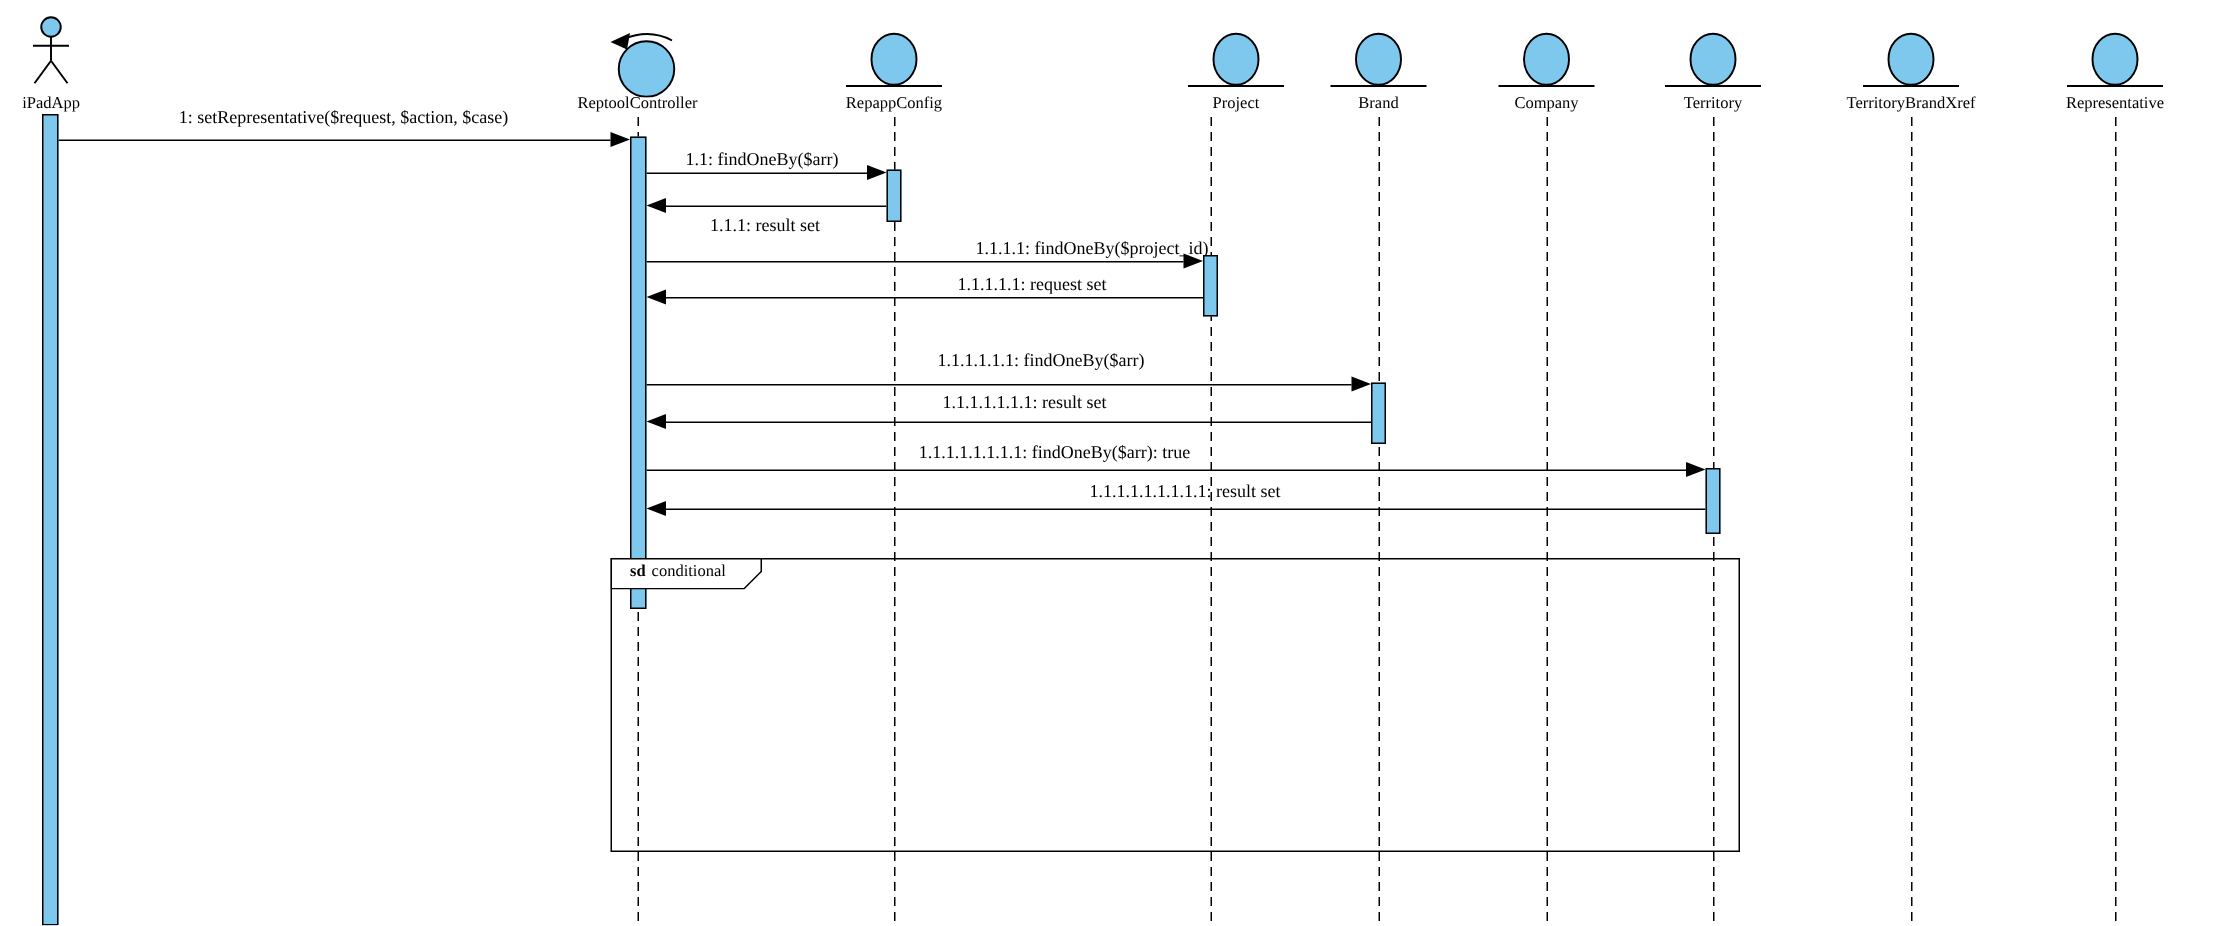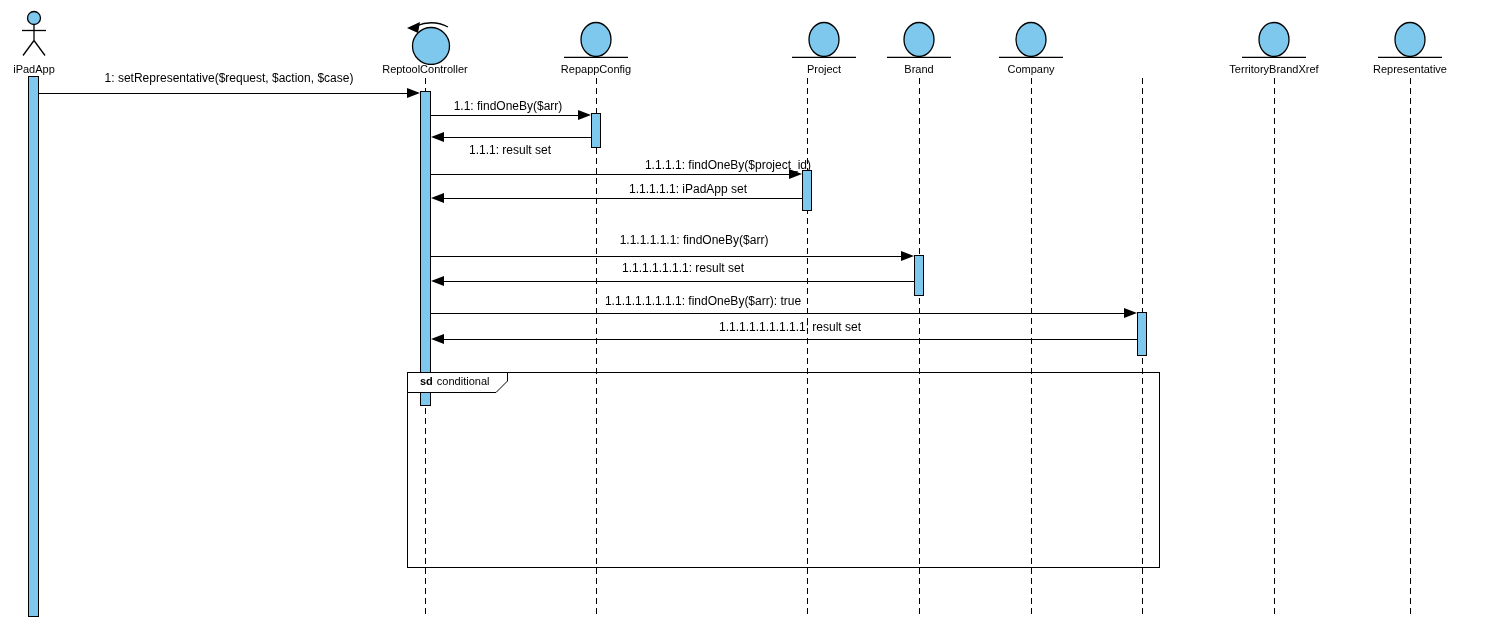--- a/index.html
+++ b/index.html
@@ -1,18 +1,18 @@
 <!DOCTYPE html>
 <html><head>
 <meta charset="utf-8">
 <style>
   html,body{margin:0;padding:0;background:#fff;}
   .canvas{
     position:relative;width:1491px;height:617px;background:#fff;overflow:hidden;
-    font-family:Liberation Sans, sans-serif;color:#000;
+    font-family:Liberation Serif, serif;color:#000;border-radius:10px;
   }
   
   .lifeline{
     position:absolute;width:1px;top:78px;height:539px;z-index:1;
     background-image:repeating-linear-gradient(to bottom,#000 0 6px,transparent 6px 10px);
   }
   
   .participant{position:absolute;width:140px;text-align:center;z-index:5;top:8px;}
   .participant svg{display:block;margin:0 auto;}
   .p-entity{padding-top:13px;}
@@ -107,20 +107,27 @@
   </div>
 
   <div class="participant p-entity" style="left:849px">
     <svg width="66" height="37" viewBox="0 0 66 37">
       <ellipse cx="33" cy="18.5" rx="15" ry="17" fill="#7DC8EC" stroke="#000" stroke-width="1.3"></ellipse>
       <line x1="1" y1="36.3" x2="65" y2="36.3" stroke="#000" stroke-width="1.3"></line>
     </svg>
     <div class="p-label">Brand</div>
   </div>
 
+  <div class="participant p-entity" style="left:1072px">
+    <svg width="66" height="37" viewBox="0 0 66 37">
+      <ellipse cx="33" cy="18.5" rx="15" ry="17" fill="#7DC8EC" stroke="#000" stroke-width="1.3"></ellipse>
+      <line x1="1" y1="36.3" x2="65" y2="36.3" stroke="#000" stroke-width="1.3"></line>
+    </svg>
+    <div class="p-label">Territory</div>
+  </div>
 
   <div class="participant p-entity" style="left:1204px">
     <svg width="66" height="37" viewBox="0 0 66 37">
       <ellipse cx="33" cy="18.5" rx="15" ry="17" fill="#7DC8EC" stroke="#000" stroke-width="1.3"></ellipse>
       <line x1="1" y1="36.3" x2="65" y2="36.3" stroke="#000" stroke-width="1.3"></line>
     </svg>
     <div class="p-label">TerritoryBrandXref</div>
   </div>
 
   <div class="participant p-entity" style="left:1340px">
@@ -140,21 +147,21 @@
   <div class="head-right" style="left:578px;top:110px"></div>
 
   <div class="msg-label" style="left:510px;top:144px">1.1.1: result set</div>
   <div class="msg-line" style="left:444px;top:137px;width:147px"></div>
   <div class="head-left" style="left:431px;top:132px"></div>
 
   <div class="msg-label" style="left:728px;top:159px">1.1.1.1: findOneBy($project_id)</div>
   <div class="msg-line" style="left:431px;top:174px;width:358px"></div>
   <div class="head-right" style="left:789px;top:169px"></div>
 
-  <div class="msg-label" style="left:688px;top:183px">1.1.1.1.1: iPadApp set</div>
+  <div class="msg-label" style="left:688px;top:183px">1.1.1.1.1: request set</div>
   <div class="msg-line" style="left:444px;top:198px;width:358px"></div>
   <div class="head-left" style="left:431px;top:193px"></div>
 
   <div class="msg-label" style="left:694px;top:234px">1.1.1.1.1.1: findOneBy($arr)</div>
   <div class="msg-line" style="left:431px;top:256px;width:470px"></div>
   <div class="head-right" style="left:901px;top:251px"></div>
 
   <div class="msg-label" style="left:683px;top:262px">1.1.1.1.1.1.1: result set</div>
   <div class="msg-line" style="left:444px;top:281px;width:470px"></div>
   <div class="head-left" style="left:431px;top:276px"></div>

